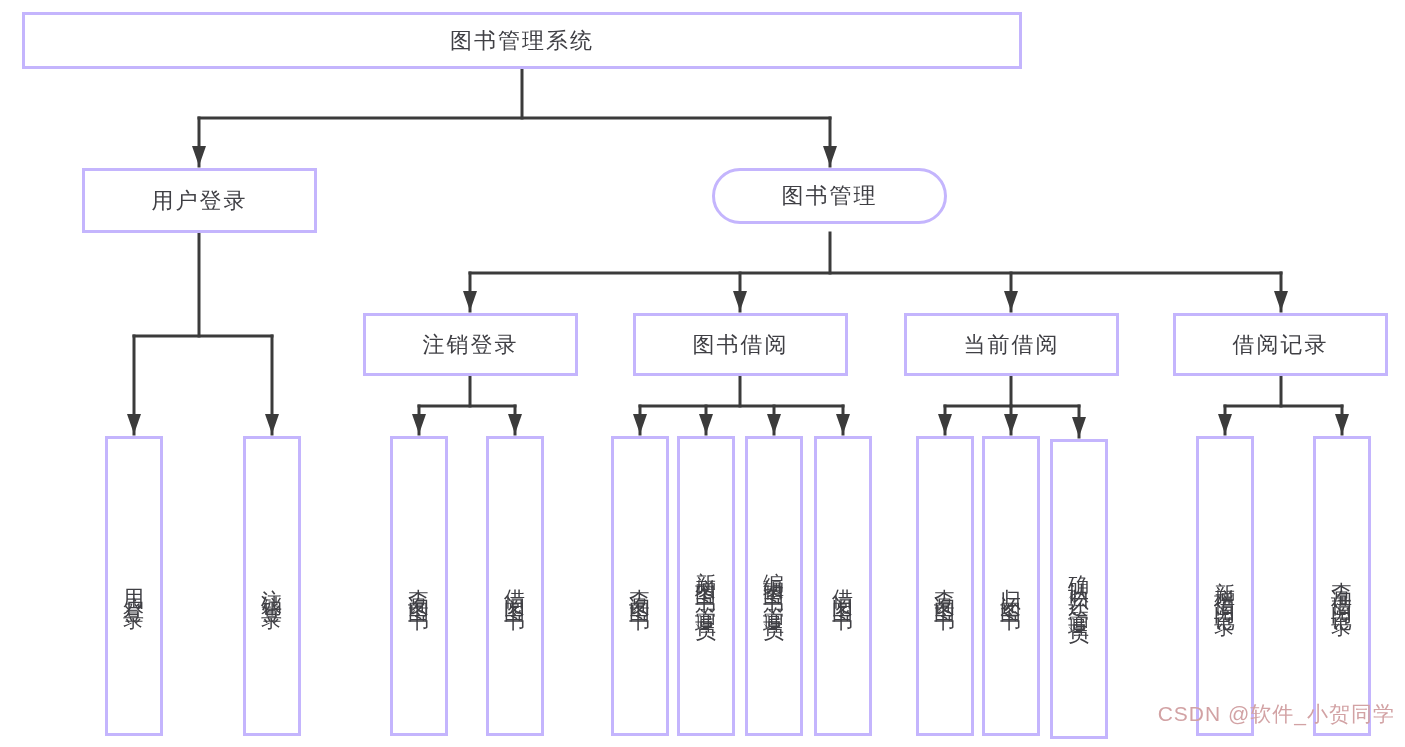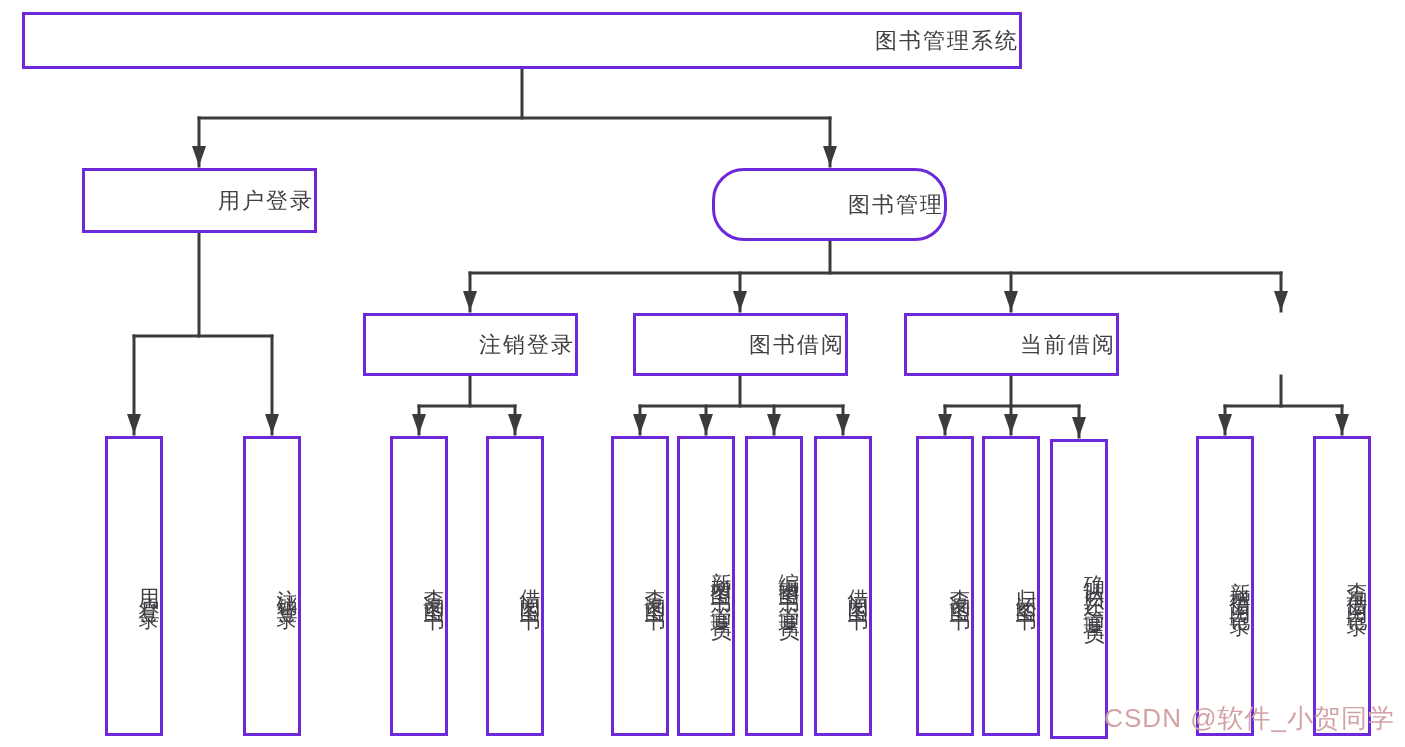--- a/index.html
+++ b/index.html
@@ -17,25 +17,25 @@
   }
   svg.wires {
     position: absolute;
     left: 0;
     top: 0;
     z-index: 1;
   }
   .node {
     position: absolute;
     box-sizing: border-box;
-    border: 3px solid #6d28d9;
+    border: 3px solid #c4b5fd;
     background: #ffffff;
     display: flex;
     align-items: center;
-    justify-content: flex-end;
+    justify-content: center;
     z-index: 2;
     color: #3f3f44;
   }
   .node .hlabel {
     font-size: 22px;
     letter-spacing: 2px;
     white-space: nowrap;
   }
   .leaf {
     top: 436px;
@@ -46,21 +46,21 @@
     writing-mode: vertical-rl;
     text-orientation: mixed;
     font-size: 21px;
     letter-spacing: 7px;
     line-height: 1;
     white-space: nowrap;
   }
   
   #b-root      { left: 22px;   top: 12px;  width: 1000px; height: 57px; }
   #b-userlogin { left: 82px;   top: 168px; width: 235px;  height: 65px; }
-  #b-bookmgmt  { left: 712px;  top: 168px; width: 235px;  height: 73px; border-radius: 32px; }
+  #b-bookmgmt  { left: 712px;  top: 168px; width: 235px;  height: 56px; border-radius: 32px; }
   
   .group       { top: 313px; width: 215px; height: 63px; }
   #b-newrec    { left: 363px;  }
   #b-borrow    { left: 633px;  }
   #b-current   { left: 904px;  }
   #b-records   { left: 1173px; }
   
   #l-userlogin  { left: 105px;  }
   #l-logout     { left: 243px;  }
   #l-query1     { left: 390px;  }
@@ -70,22 +70,22 @@
   #l-editbook   { left: 745px;  }
   #l-borrow2    { left: 814px;  }
   #l-query3     { left: 916px;  }
   #l-return     { left: 982px;  }
   #l-confirm    { left: 1050px; top: 439px; }
   #l-addrecord  { left: 1196px; }
   #l-queryrec   { left: 1313px; }
   .watermark {
     position: absolute;
     right: 10px;
-    bottom: 11px;
-    font-size: 26px;
+    bottom: 19px;
+    font-size: 21px;
     letter-spacing: 1px;
     color: #d2a2a4;
     z-index: 3;
     white-space: nowrap;
   }
 </style>
 </head>
 <body>
 
 <div class="canvas">
@@ -153,20 +153,23 @@
 
   <div class="node group" id="b-newrec">
     <span class="hlabel">注销登录</span>
   </div>
   <div class="node group" id="b-current">
     <span class="hlabel">当前借阅</span>
   </div>
   <div class="node group" id="b-borrow">
     <span class="hlabel">图书借阅</span>
   </div>
+  <div class="node group" id="b-records">
+    <span class="hlabel">借阅记录</span>
+  </div>
 
   <div class="node leaf" id="l-userlogin">
     <span class="vlabel">用户登录</span>
   </div>
   <div class="node leaf" id="l-logout">
     <span class="vlabel">注销登录</span>
   </div>
   <div class="node leaf" id="l-query1">
     <span class="vlabel">查询图书</span>
   </div>

